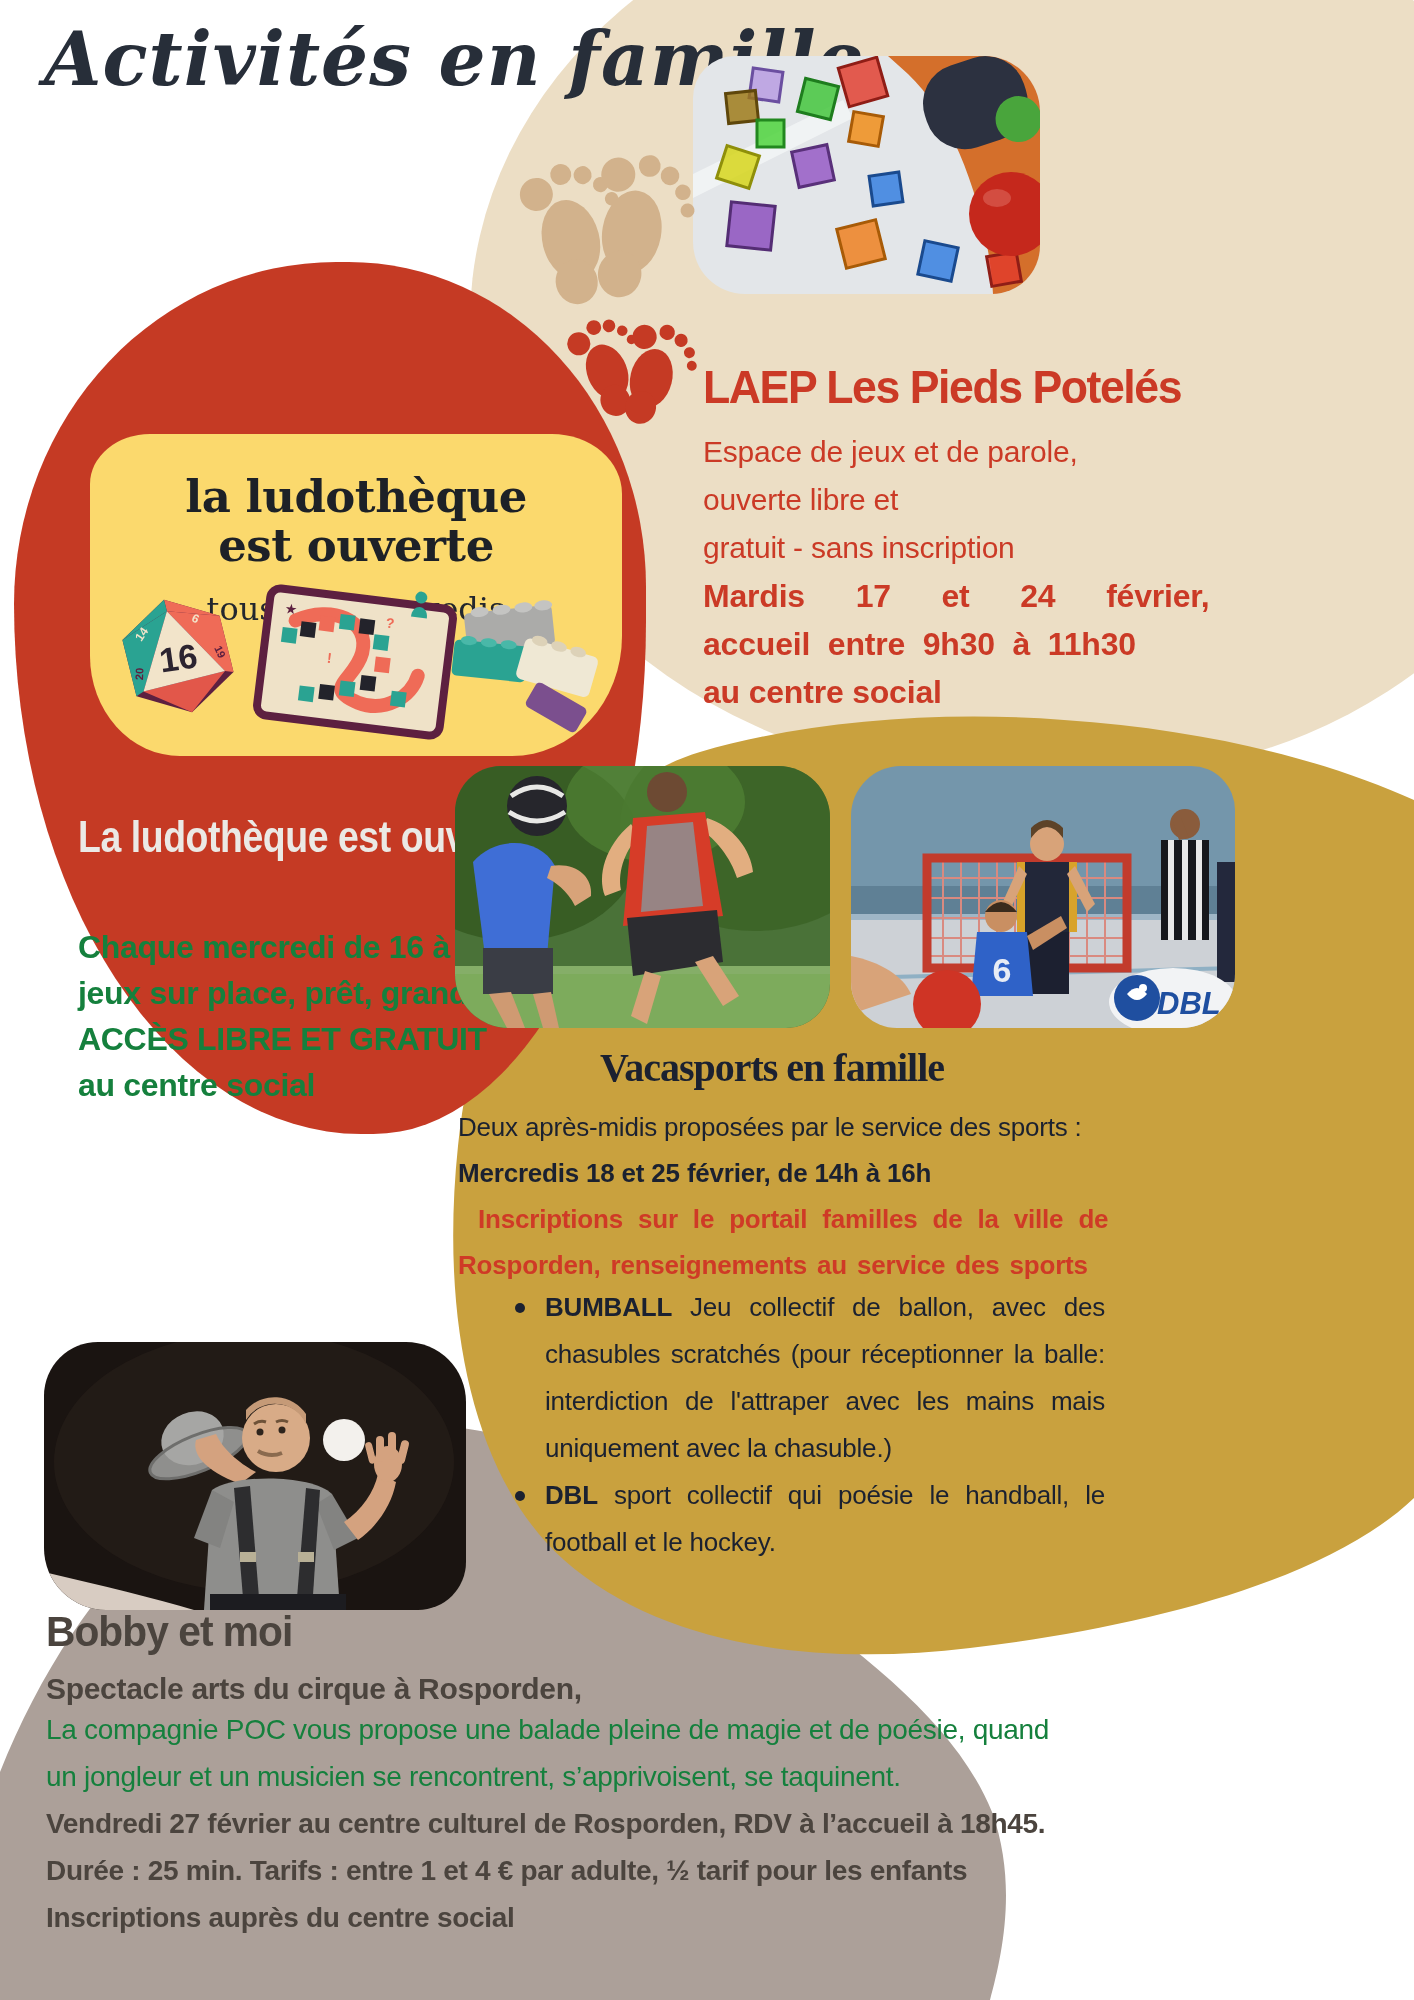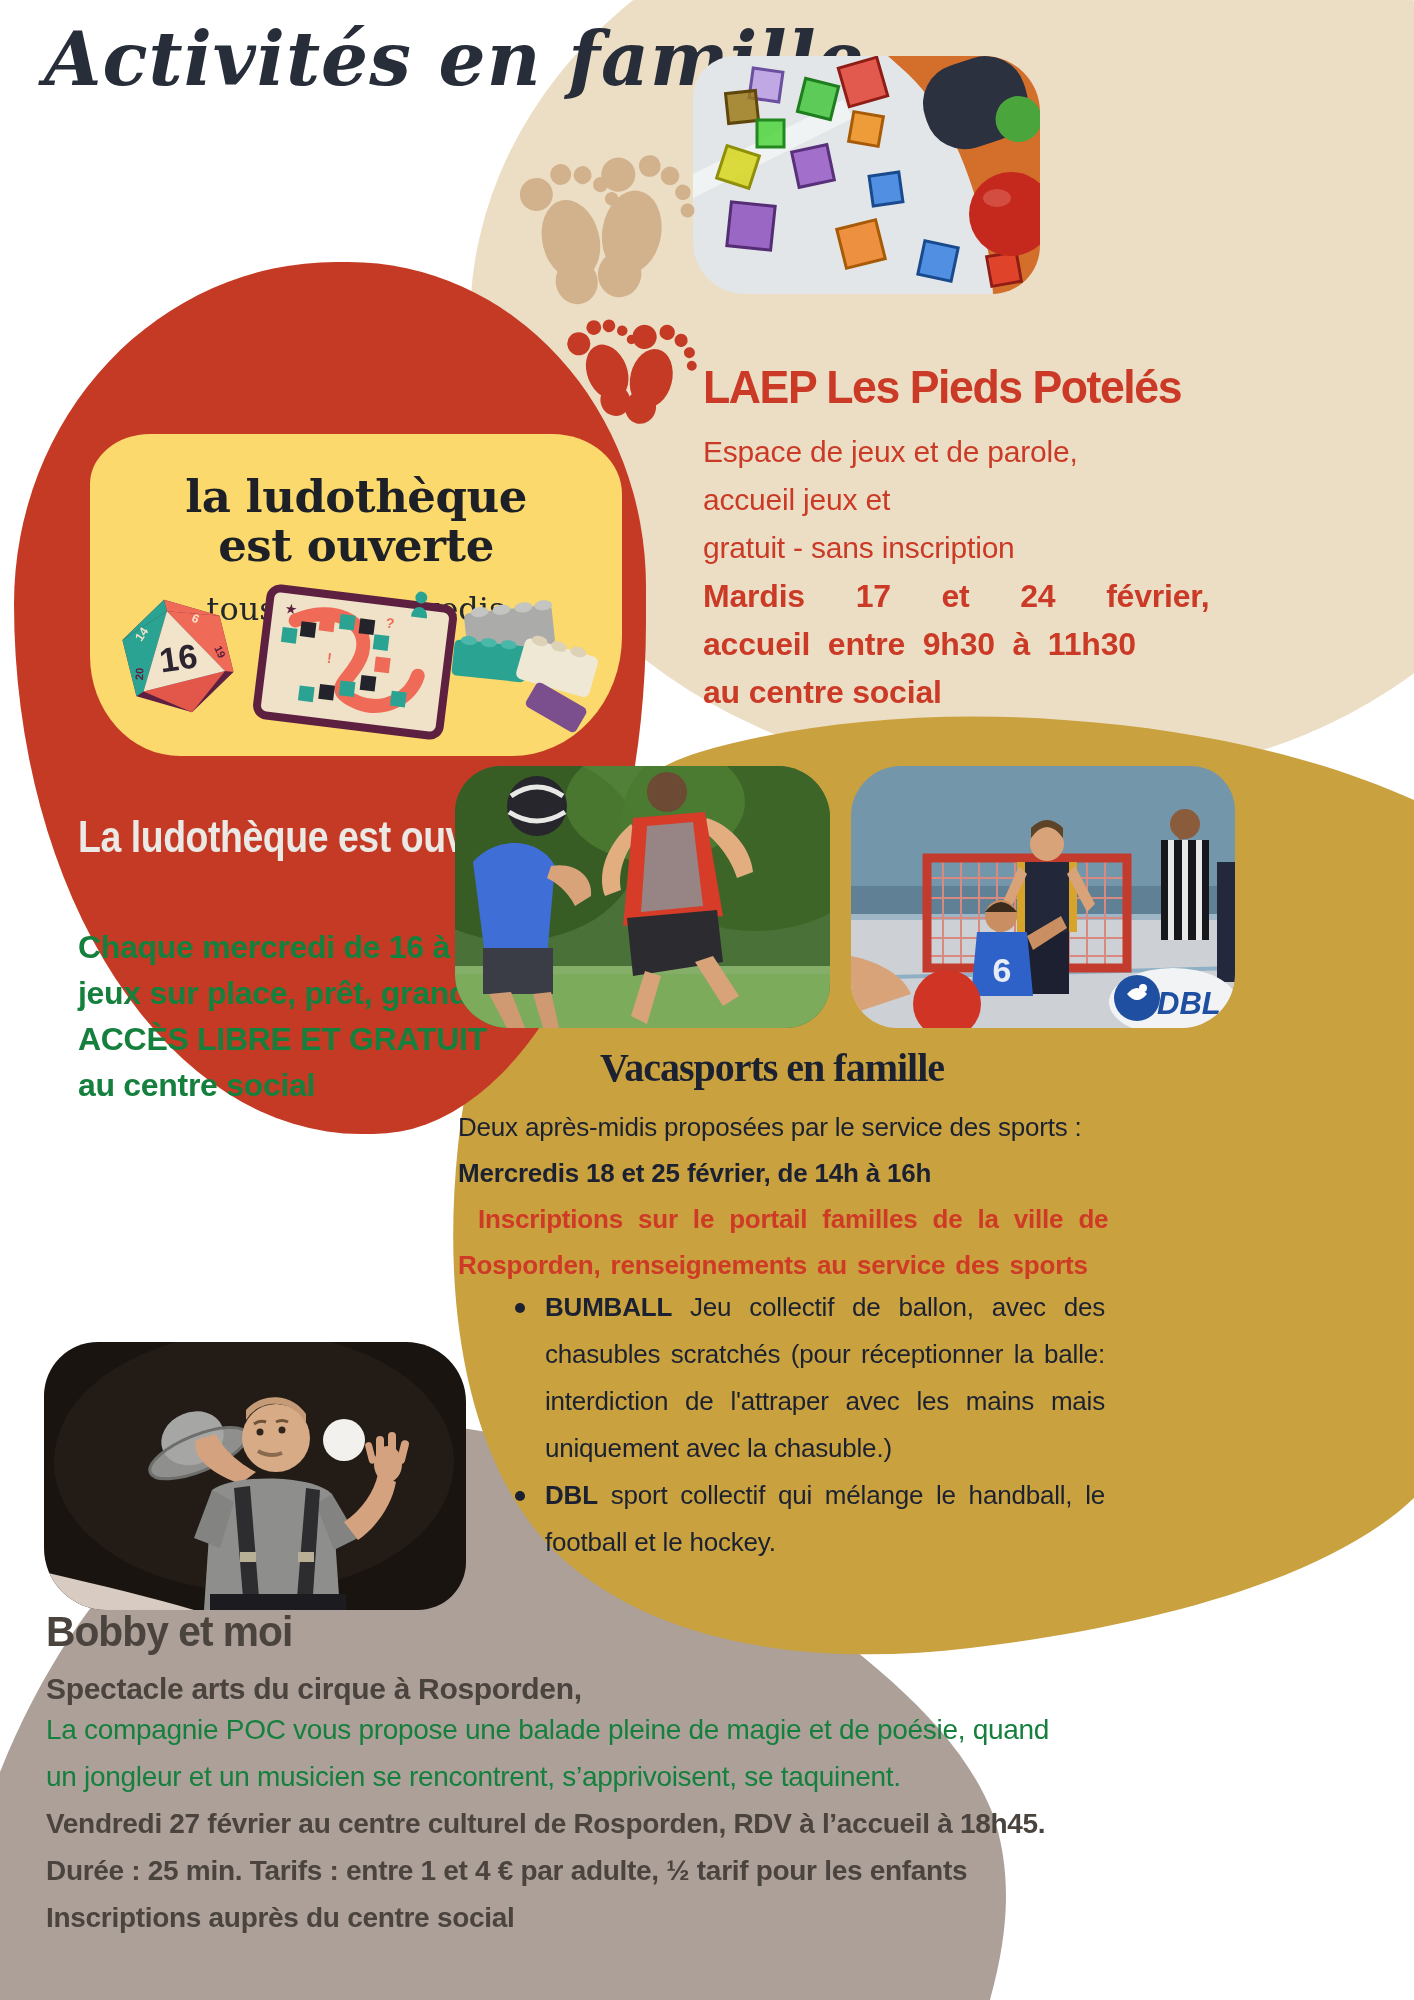--- a/index.html
+++ b/index.html
@@ -138,21 +138,21 @@
   </svg>
   <svg class="abs decor-svg" style="left:548px;top:298px;" width="180" height="160">
     <use href="#fp" fill="#c53a24" transform="translate(6,32) rotate(-22) scale(1.05)"></use>
     <use href="#fp" fill="#c53a24" transform="translate(84,12) rotate(14) scale(1.1)"></use>
   </svg>
 
   <div class="abs laep">
     <div class="laep-heading">LAEP Les Pieds Potelés</div>
     <div class="laep-lines">
       <div class="laep-line">Espace de jeux et de parole,</div>
-      <div class="laep-line">accueil jeux et</div>
+      <div class="laep-line">ouverte libre et</div>
       <div class="laep-line">gratuit - sans inscription</div>
       <div class="laep-line laep-bold ws-x">Mardis 17 et 24 février,</div>
       <div class="laep-line laep-bold ws-m">accueil entre 9h30 à 11h30</div>
       <div class="laep-line laep-bold">au centre social</div>
     </div>
   </div>
 
   <div class="abs ludo-card">
     <div class="ludo-card-title">
       <div>la ludothèque</div>
@@ -334,21 +334,21 @@
     <div class="line vaca-red l1">Inscriptions sur le portail familles de la ville de</div>
     <div class="line vaca-red l2">Rosporden, renseignements au service des sports</div>
   </div>
   <ul class="abs vaca-bullets">
     <li class="bullet-item">
       <span class="term">BUMBALL</span>
       <span>Jeu collectif de ballon, avec des chasubles scratchés (pour réceptionner la balle: interdiction de l'attraper avec les mains mais uniquement avec la chasuble.)</span>
     </li>
     <li class="bullet-item">
       <span class="term">DBL</span>
-      <span>sport collectif qui mélange le handball, le football et le hockey.</span>
+      <span>sport collectif qui poésie le handball, le football et le hockey.</span>
     </li>
   </ul>
 
   <div class="abs photo photo-juggler">
     <svg width="422" height="268" viewBox="0 0 422 268">
       <rect width="422" height="268" fill="#1a1411"></rect>
       <ellipse cx="210" cy="120" rx="200" ry="130" fill="#2a211b" opacity=".55"></ellipse>
       <path d="M0,230 C60,244 110,256 150,268 L0,268 Z" fill="#d8ccc2"></path>
       <g>
         <g transform="rotate(-22 150 100)">

